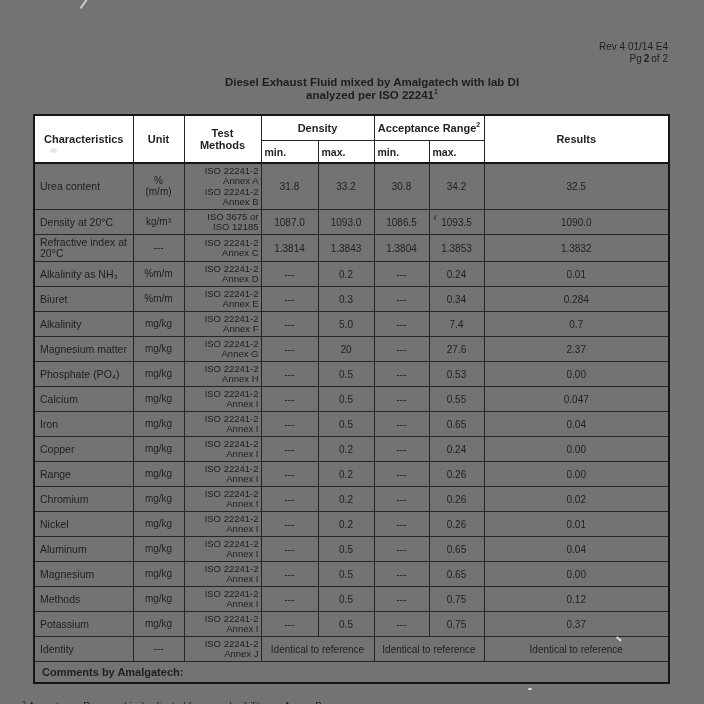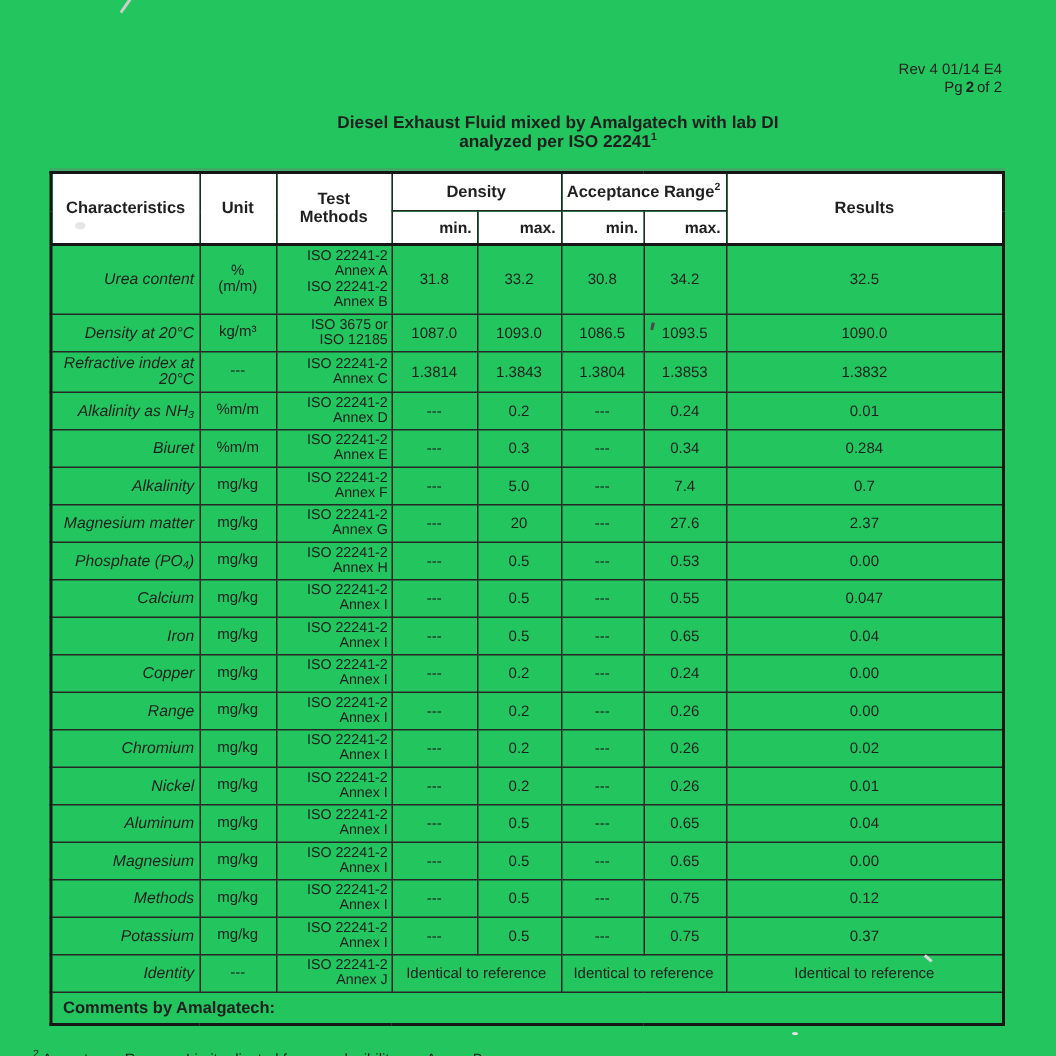--- a/index.html
+++ b/index.html
@@ -1,18 +1,18 @@
 <!DOCTYPE html>
 <html><head>
 <meta charset="utf-8">
 <style>
   html,body { margin:0; padding:0; }
   body { background:#ffffff; }
   .page {
-    position:relative; width:704px; height:704px; background:#22c55e;
+    position:relative; width:704px; height:704px; background:#737373;
     font-family:"Liberation Sans","DejaVu Sans",sans-serif; color:#1f1f1f;
     overflow:hidden;
   }
   
   .rev-block { position:absolute; top:41px; right:36px; text-align:right; font-size:10px; line-height:11.5px; }
   .rev-block b { margin:0 2px; }
   
   .title-block { padding-top:76px; text-align:center; font-weight:bold; font-size:11.5px; line-height:12.5px;margin-left:40px; }
   sup.sp { font-size:7px; vertical-align:super; line-height:0; }
   
@@ -20,22 +20,22 @@
     border-collapse:collapse; table-layout:fixed;
     width:635px; margin:13px 0 0 33px;
     border:2px solid #161616;
     box-shadow:0 -2px 0 rgba(120,120,120,0.35);
   }
   .report th, .report td { border:1px solid #262626; overflow:hidden; }
   .report thead { border-bottom:2px solid #161616; }
   .report tbody { border-top:2px solid #161616; }
   .report th { font-weight:bold; background:#ffffff; }
   .th-group { font-size:11px; height:20px; padding:2px 3px; text-align:center; vertical-align:middle; }
-  .th-minmax { font-size:10.5px; height:19px; padding:1px 3px; text-align:right; vertical-align:middle; }
-  td.c-name   { font-size:10.5px; line-height:11px; padding:2px 3px 2px 5px; text-align:right; vertical-align:middle;font-style:italic; }
+  .th-minmax { font-size:10.5px; height:19px; padding:1px 3px; text-align:left; vertical-align:middle; }
+  td.c-name   { font-size:10.5px; line-height:11px; padding:2px 3px 2px 5px; text-align:left; vertical-align:middle; }
   td.c-unit   { font-size:10px;  line-height:10.5px; padding:1px 2px; text-align:center; vertical-align:middle; white-space:pre-line; }
   td.c-method { font-size:9.5px; line-height:10.5px; padding:1.5px 2px 1.5px 4px; text-align:right; vertical-align:middle; white-space:pre-line; }
   td.c-num    { font-size:10px;  line-height:11px; padding:1px 2px; text-align:center; vertical-align:middle; position:relative; }
   td.c-merged { font-size:10px;  line-height:11px; padding:1px 2px; text-align:center; vertical-align:middle; }
   td.c-comments { font-size:11px; font-weight:bold; padding:4px 3px 4px 7px; text-align:left;margin-left:18px; }
   
   tbody tr:nth-child(2) td:nth-child(7)::before {
     content:""; position:absolute; left:4px; top:5px; width:1.5px; height:5px;
     background:#4a4a4a; transform:rotate(14deg);
   }

